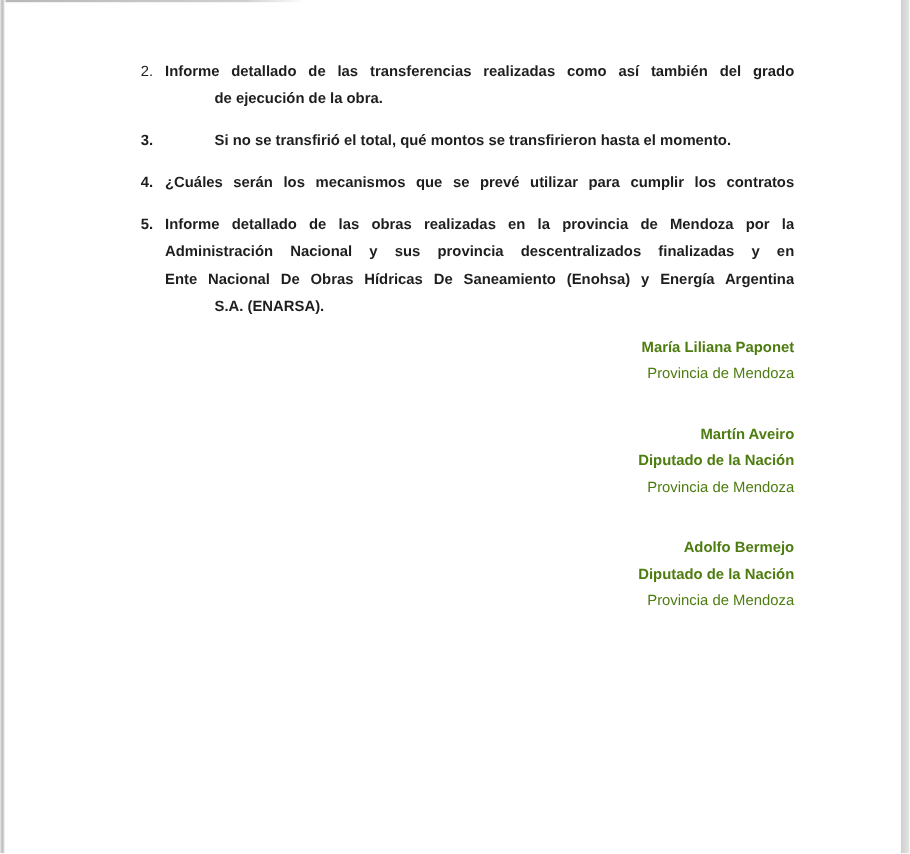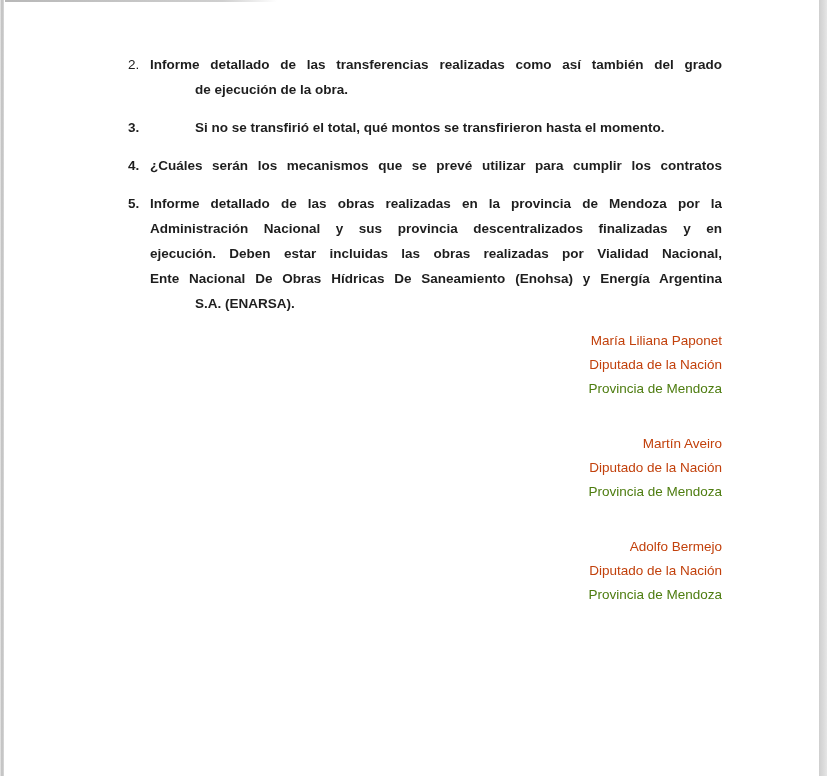--- a/index.html
+++ b/index.html
@@ -82,22 +82,22 @@
   }
   .sig:first-child {
     margin-top: 0;
   }
   .sig div {
     line-height: 24px;
     height: 24px;
   }
   .sig .sig-name,
   .sig .sig-title {
-    font-weight: normal;
-    color: #c2410c;
+    font-weight: bold;
+    color: #4d7c0f;
   }
   .sig .sig-province {
     font-weight: normal;
     color: #4d7c0f;
   }
 </style>
 </head>
 <body>
 
 <div class="page">
@@ -130,33 +130,31 @@
         <div class="item-lines">
           <div class="line">¿Cuáles serán los mecanismos que se prevé utilizar para cumplir los contratos</div>
         </div>
       </div>
 
       <div class="list-item">
         <span class="marker">5.</span>
         <div class="item-lines">
           <div class="line">Informe detallado de las obras realizadas en la provincia de Mendoza por la</div>
           <div class="line">Administración Nacional y sus provincia descentralizados finalizadas y en</div>
-          <div class="line">ejecución. Deben estar incluidas las obras realizadas por Vialidad Nacional,</div>
           <div class="line">Ente Nacional De Obras Hídricas De Saneamiento (Enohsa) y Energía Argentina</div>
           <div class="line last">S.A. (ENARSA).</div>
         </div>
       </div>
 
     </div>
 
     <div class="signatures">
 
       <div class="sig">
         <div class="sig-name">María Liliana Paponet</div>
-        <div class="sig-title">Diputada de la Nación</div>
         <div class="sig-province">Provincia de Mendoza</div>
       </div>
 
       <div class="sig">
         <div class="sig-name">Martín Aveiro</div>
         <div class="sig-title">Diputado de la Nación</div>
         <div class="sig-province">Provincia de Mendoza</div>
       </div>
 
       <div class="sig">

